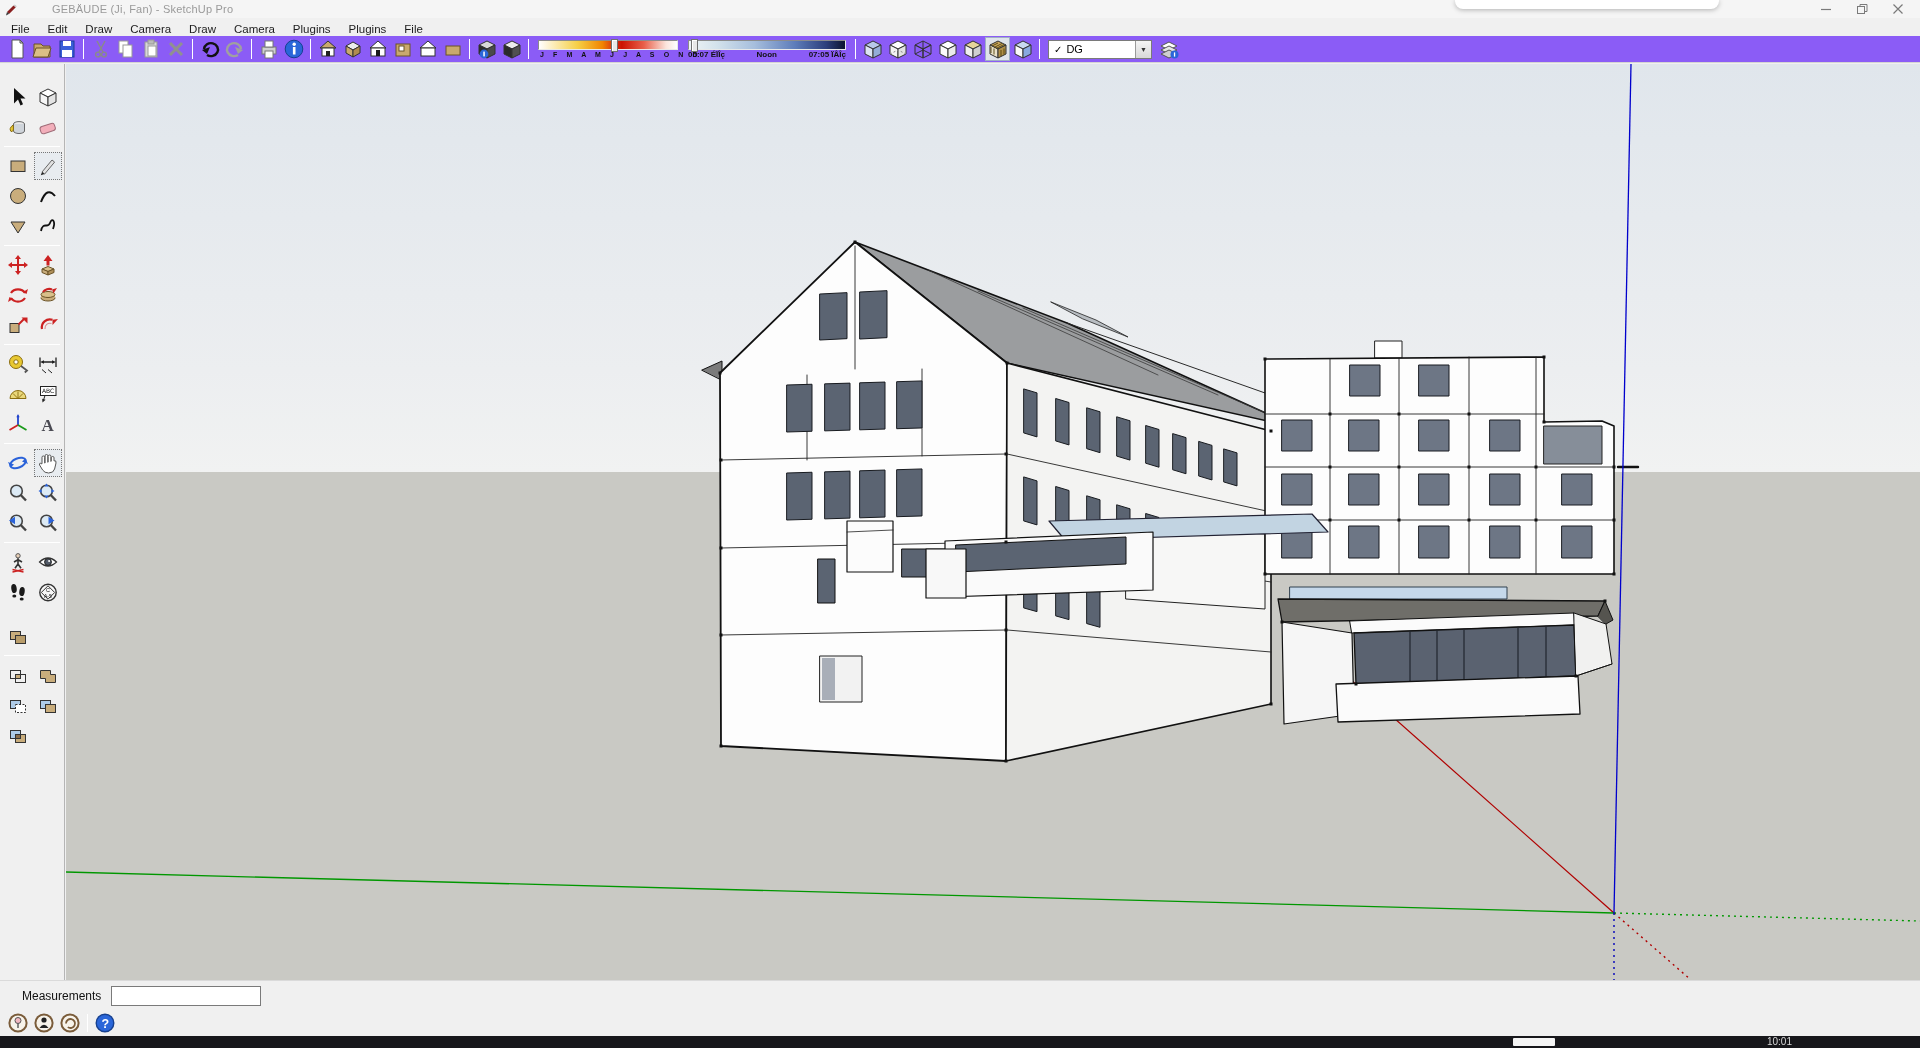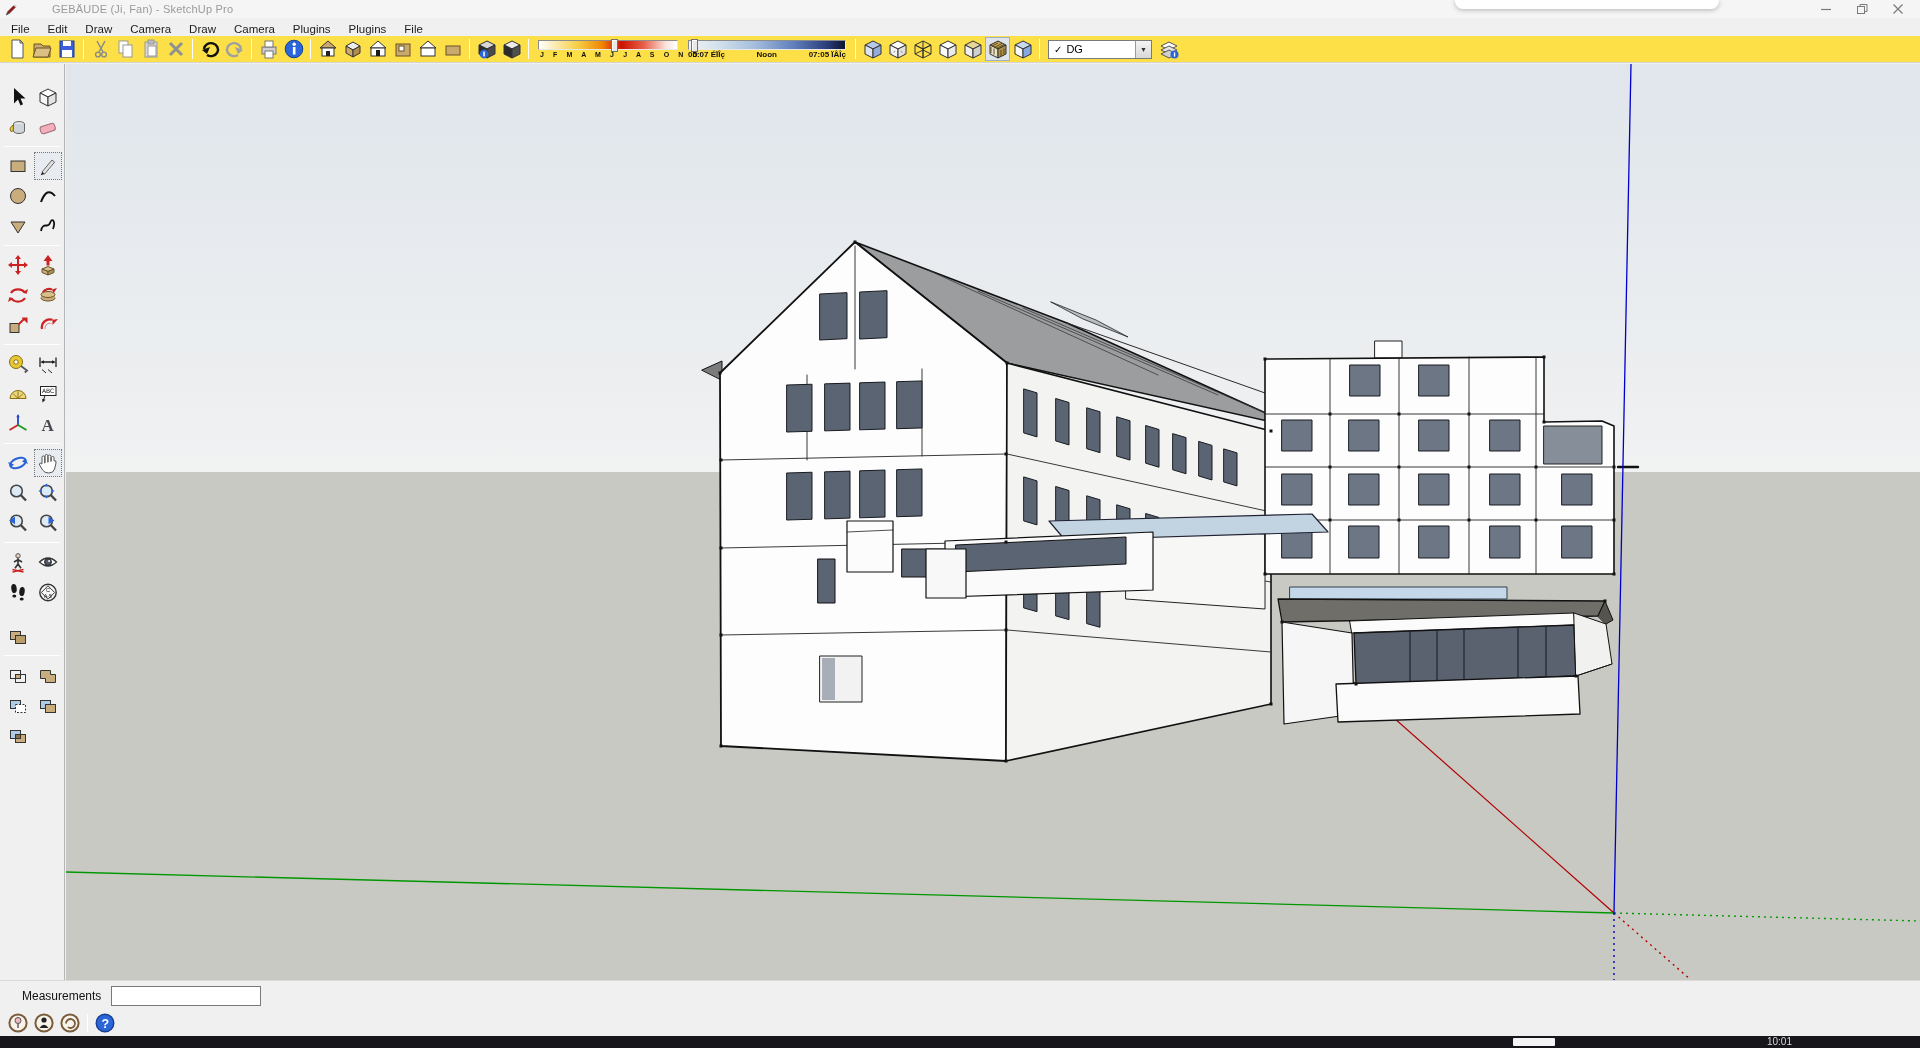--- a/index.html
+++ b/index.html
@@ -13,21 +13,21 @@
   .titlebar { position:absolute; top:0; left:0; right:0; height:18px; background:#f5f5f5; display:flex; align-items:center; }
   .app-logo { width:14px; height:14px; margin:1px 4px 0 5px; display:inline-flex; }
   .title-text { font-size:11px; color:#9a9a9a; letter-spacing:.2px;margin-left:29px; }
   .float-overlay { position:absolute; left:1455px; top:0; width:264px; height:9px; background:#fff; border-radius:0 0 8px 8px; box-shadow:0 1px 5px rgba(0,0,0,.28); }
   .win-controls { position:absolute; right:4px; top:0; height:18px; display:flex; }
   .wbtn { width:36px; height:18px; display:flex; align-items:center; justify-content:center; }
   
   .menubar { position:absolute; top:18px; left:0; right:0; height:18px; background:#f0f0f0; display:flex; align-items:flex-end; font-size:11.5px; color:#1c1c1c; padding-left:2px; }
   .menu-item { padding:1px 9px; }
   
-  .toolbar { position:absolute; top:36px; left:0; right:0; height:27px; background:#fde047; border-bottom:1px solid #d4d4d4; display:flex; align-items:center; padding-left:4px; }
+  .toolbar { position:absolute; top:36px; left:0; right:0; height:27px; background:#8b5cf6; border-bottom:1px solid #d4d4d4; display:flex; align-items:center; padding-left:4px; }
   .tb-chunk { display:flex; align-items:center; }
   .tbtn { width:25px; height:24px; display:flex; align-items:center; justify-content:center; border:1px solid transparent; }
   .tbtn.pressed { background:#dfe4ea; border:1px solid #9fb0c4; }
   .sep { width:1px; height:20px; background:#c6c6c6; border-right:1px solid #ffffff; margin:0 4px; }
   .slider { width:140px; margin:0 5px; display:flex; flex-direction:column; }
   .slider.time { width:158px; }
   .slider-bar { position:relative; height:10px; border:1px solid #8b8b8b; border-right-color:#e8e8e8; border-bottom-color:#e8e8e8; background:#fff; }
   .date-bar { background:linear-gradient(90deg,#ffffff 0%,#f6cf45 28%,#f08400 46%,#da3410 54%,#cc1400 60%,#e8604a 76%,#fbe4dc 92%,#ffffff 100%); }
   .time-bar { background:linear-gradient(90deg,#eef3f6 0%,#d3e2ec 18%,#a6bedd 42%,#5d7cba 68%,#2c3f7c 88%,#0d1430 100%); }
   .thumb { position:absolute; top:-2px; width:7px; height:13px; background:#e8e8e8; border:1px solid #707070; box-shadow:inset 1px 1px 0 #fff; }

